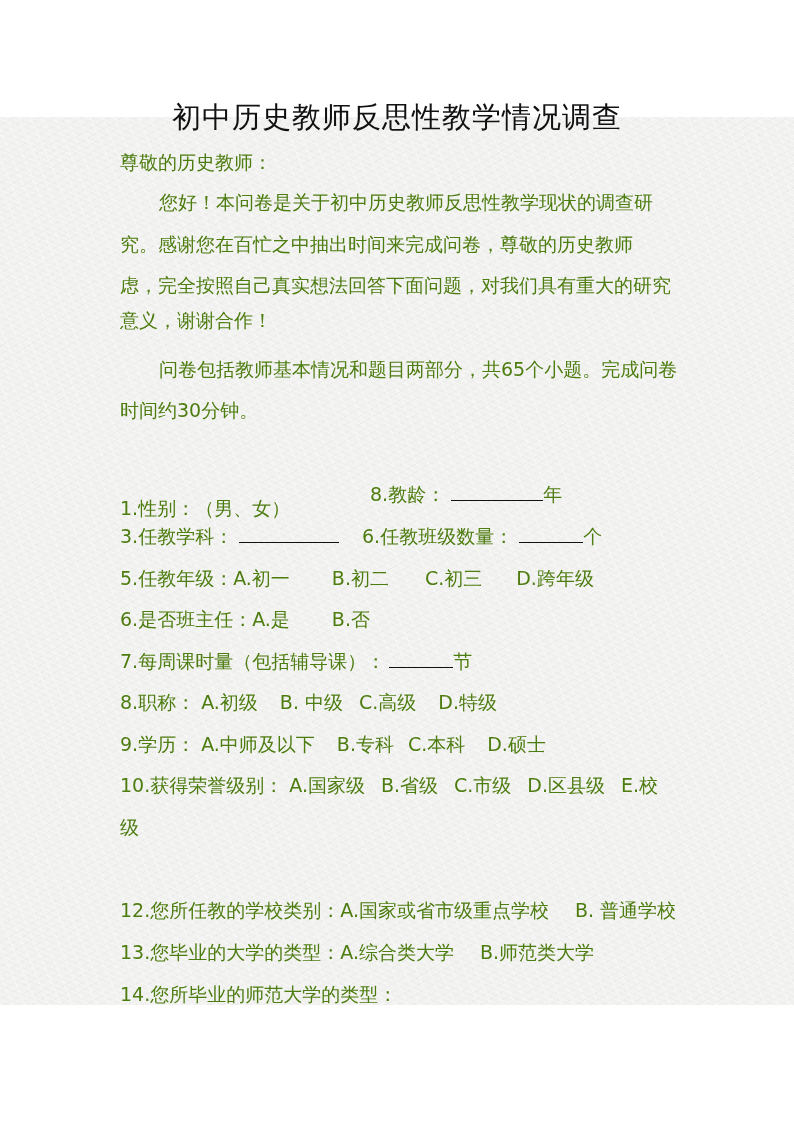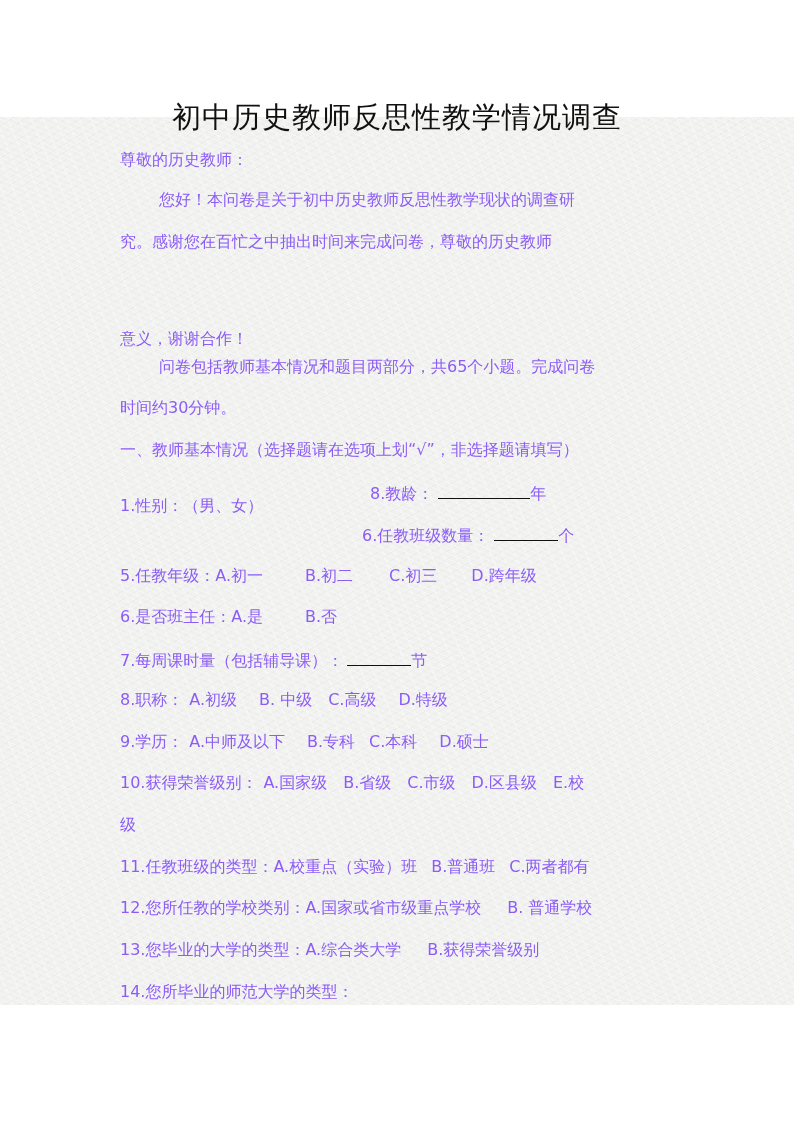--- a/index.html
+++ b/index.html
@@ -17,55 +17,59 @@
       repeating-linear-gradient(-31deg, rgba(0,0,0,0.025) 0px, rgba(0,0,0,0.025) 1px, transparent 1px, transparent 7px),
       repeating-linear-gradient(67deg, rgba(255,255,255,0.25) 0px, rgba(255,255,255,0.25) 2px, transparent 2px, transparent 11px);
   }
   .doc { position: absolute; left: 0; top: 0; width: 794px; height: 1123px; }
   .title {
     position: absolute; left: 0; width: 794px; top: 98px;
     text-align: center; font-family: "DejaVu Serif", "Liberation Serif", serif;
     font-size: 29px; letter-spacing: 1px; color: #111;
   }
   .line {
-    position: absolute; left: 120px; font-size: 16px; white-space: nowrap; color: #8b5cf6;
+    position: absolute; left: 120px; font-size: 19px; white-space: nowrap; color: #4d7c0f;
   }
   .indent { left: 159px; }
   .blank {
     display: inline-block; border-bottom: 1px solid #111; height: 16px; vertical-align: baseline;
   }
   .gap { display: inline-block; }
 </style>
 </head>
 <body>
 
 <div class="paper-texture"></div>
 
 <div class="doc">
   <div class="title">初中历史教师反思性教学情况调查</div>
 
   <div class="line" style="top:150px">尊敬的历史教师：</div>
 
   <div class="line indent" style="top:190px">您好！本问卷是关于初中历史教师反思性教学现状的调查研</div>
   <div class="line" style="top:232px">究。感谢您在百忙之中抽出时间来完成问卷，尊敬的历史教师</div>
-  <div class="line" style="top:329px">意义，谢谢合作！</div>
+  <div class="line" style="top:273px">虑，完全按照自己真实想法回答下面问题，对我们具有重大的研究</div>
+  <div class="line" style="top:308px">意义，谢谢合作！</div>
 
   <div class="line indent" style="top:357px">问卷包括教师基本情况和题目两部分，共65个小题。完成问卷</div>
   <div class="line" style="top:398px">时间约30分钟。</div>
 
-  <div class="line" style="top:440px">一、教师基本情况（选择题请在选项上划“√”，非选择题请填写）</div>
 
   <div class="line" style="top:496px">
     <span>1.性别：（男、女）</span>
   </div>
   <div class="line" style="top:482px; left:370px">
     <span>8.教龄：</span>
     <span class="blank" style="width:92px"></span><span>年</span>
   </div>
 
+  <div class="line" style="top:524px">
+    <span>3.任教学科：</span>
+    <span class="blank" style="width:100px"></span>
+  </div>
   <div class="line" style="top:524px; left:362px">
     <span>6.任教班级数量：</span>
     <span class="blank" style="width:64px"></span><span>个</span>
   </div>
 
   <div class="line" style="top:566px">
     <span>5.任教年级：</span><span>A.初一</span><span class="gap" style="width:42px"></span><span>B.初二</span><span class="gap" style="width:36px"></span><span>C.初三</span><span class="gap" style="width:34px"></span><span>D.跨年级</span>
   </div>
 
   <div class="line" style="top:607px">
@@ -82,28 +86,25 @@
 
   <div class="line" style="top:732px">
     <span>9.学历：</span><span class="gap" style="width:6px"></span><span>A.中师及以下</span><span class="gap" style="width:22px"></span><span>B.专科</span><span class="gap" style="width:14px"></span><span>C.本科</span><span class="gap" style="width:22px"></span><span>D.硕士</span>
   </div>
 
   <div class="line" style="top:773px">
     <span>10.获得荣誉级别：</span><span class="gap" style="width:6px"></span><span>A.国家级</span><span class="gap" style="width:16px"></span><span>B.省级</span><span class="gap" style="width:16px"></span><span>C.市级</span><span class="gap" style="width:16px"></span><span>D.区县级</span><span class="gap" style="width:16px"></span><span>E.校</span>
   </div>
   <div class="line" style="top:815px">级</div>
 
-  <div class="line" style="top:857px">
-    <span>11.任教班级的类型：</span><span>A.校重点（实验）班</span><span class="gap" style="width:14px"></span><span>B.普通班</span><span class="gap" style="width:14px"></span><span>C.两者都有</span>
-  </div>
 
   <div class="line" style="top:898px">
     <span>12.您所任教的学校类别：</span><span>A.国家或省市级重点学校</span><span class="gap" style="width:26px"></span><span>B. 普通学校</span>
   </div>
 
   <div class="line" style="top:940px">
-    <span>13.您毕业的大学的类型：</span><span>A.综合类大学</span><span class="gap" style="width:26px"></span><span>B.获得荣誉级别</span>
+    <span>13.您毕业的大学的类型：</span><span>A.综合类大学</span><span class="gap" style="width:26px"></span><span>B.师范类大学</span>
   </div>
 
   <div class="line" style="top:982px">
     <span>14.您所毕业的师范大学的类型：</span>
   </div>
 </div>
 
 </body></html>

